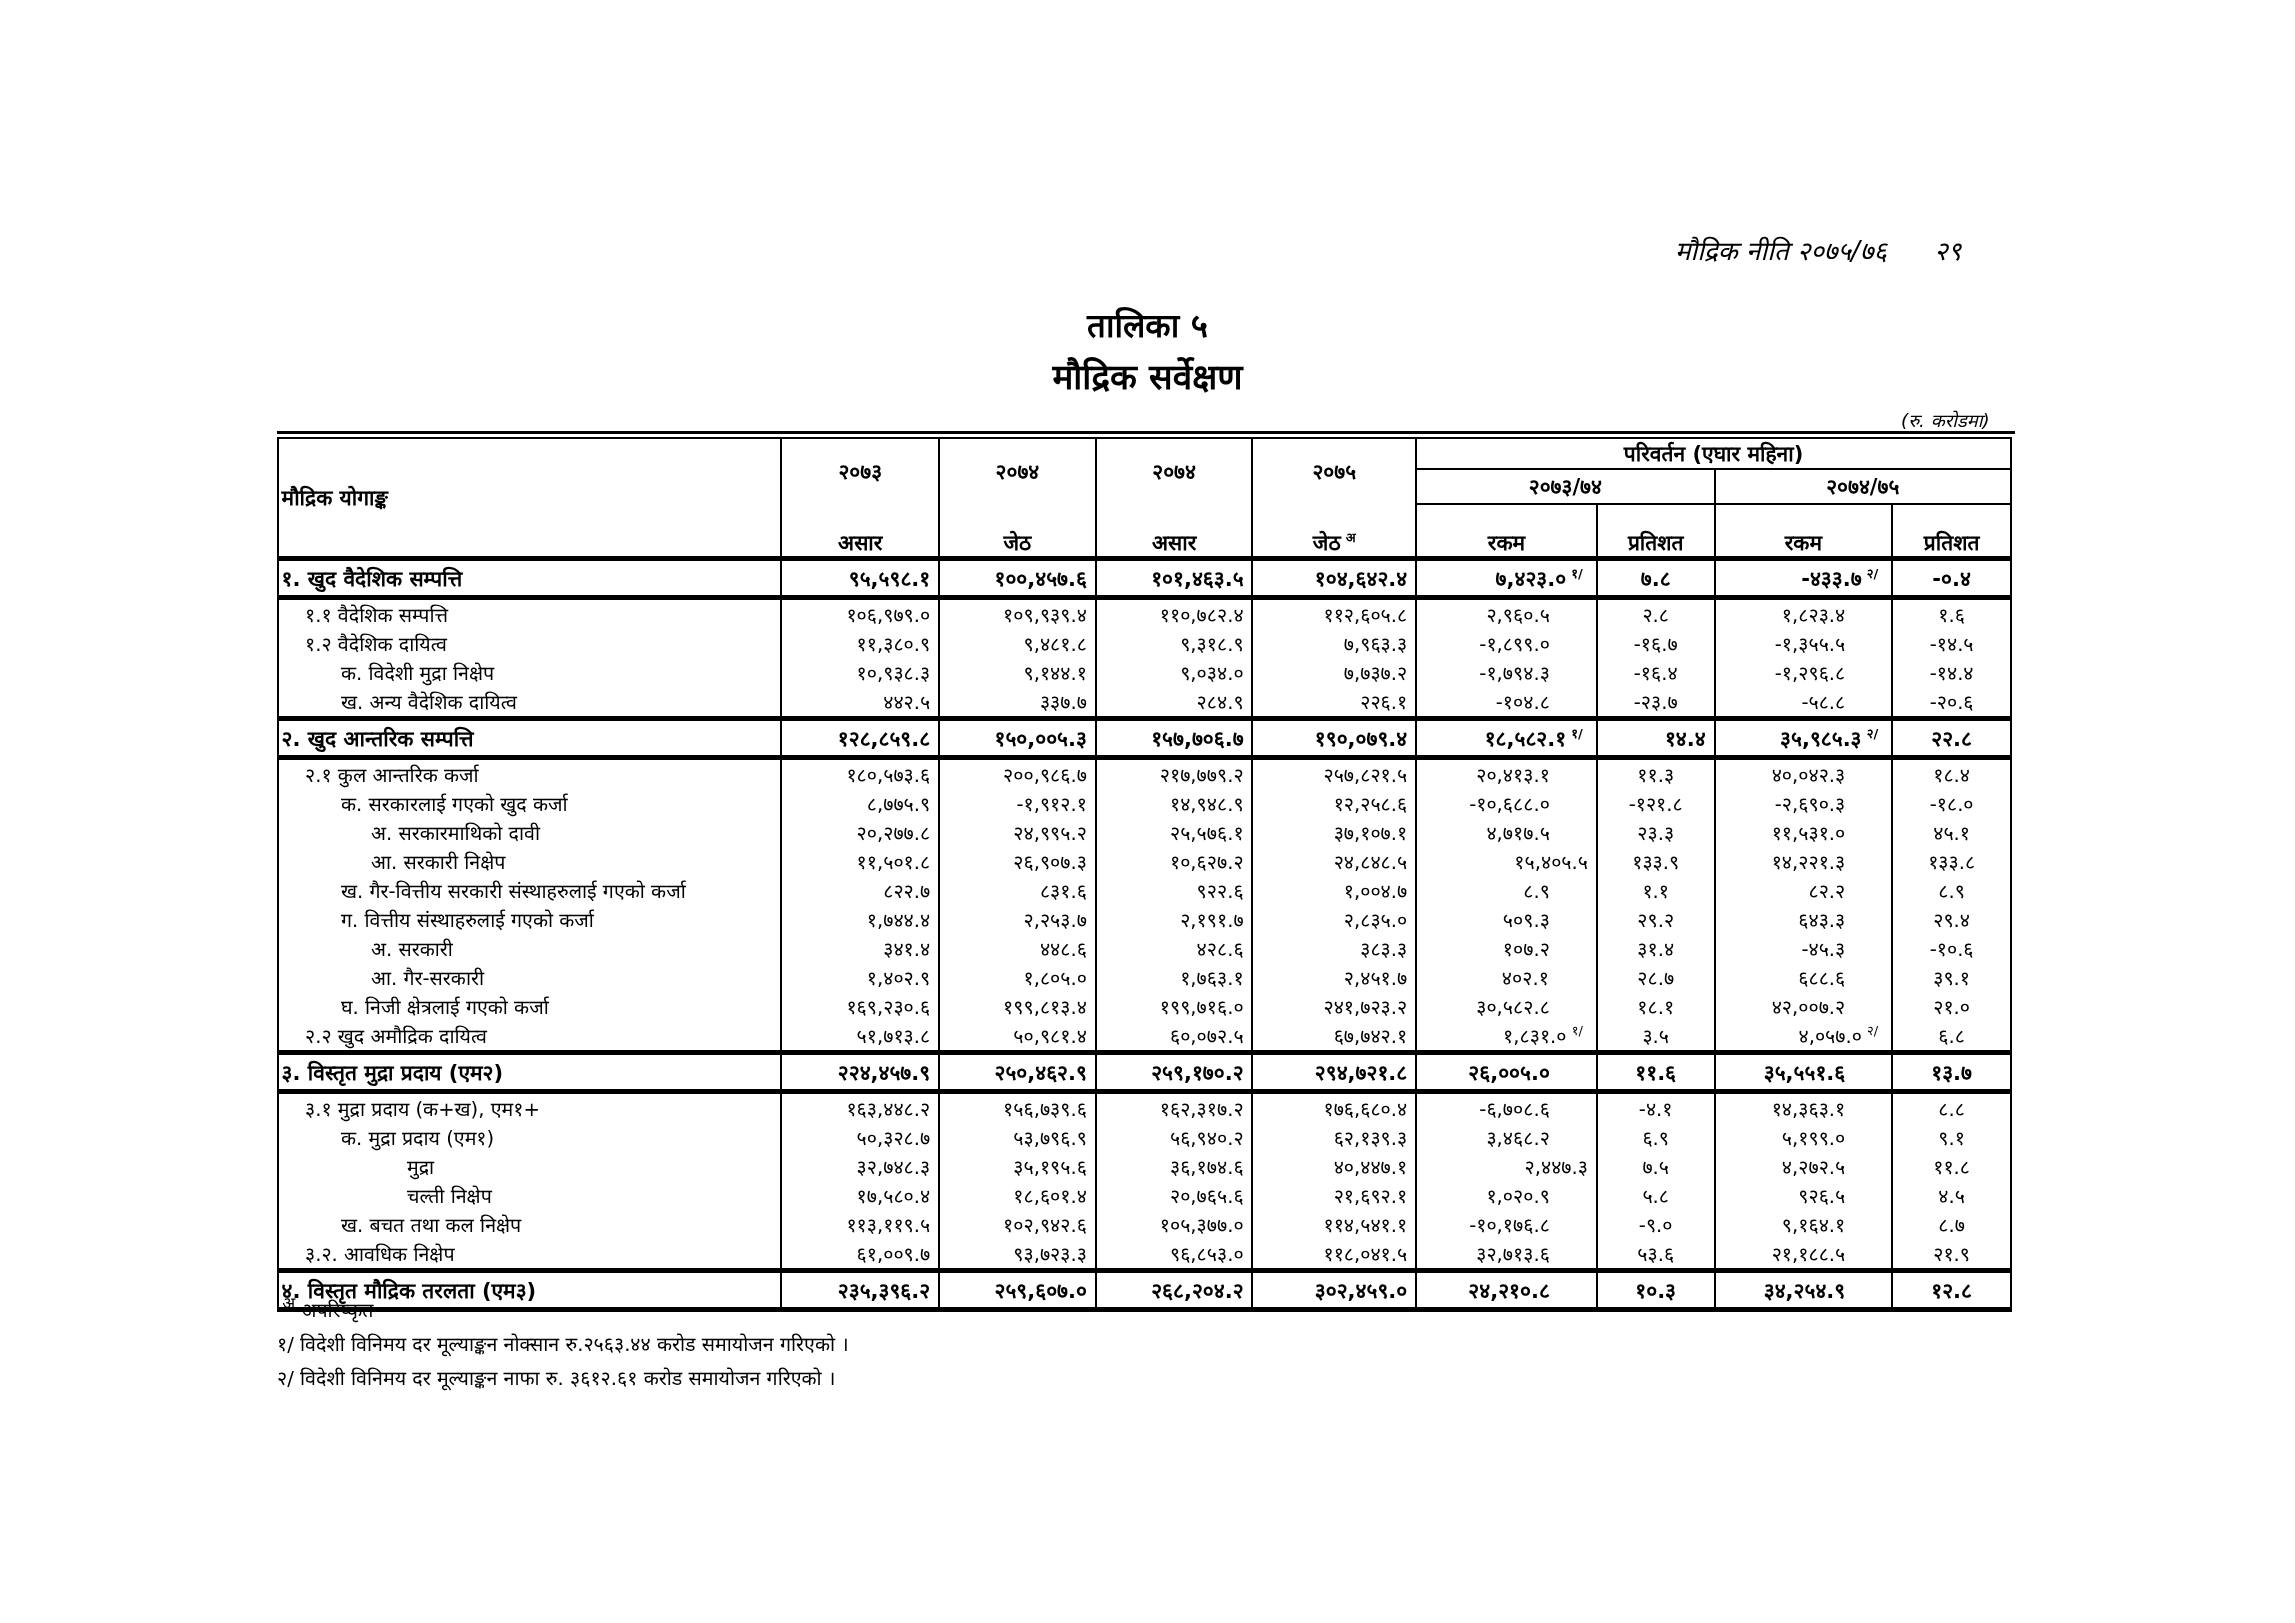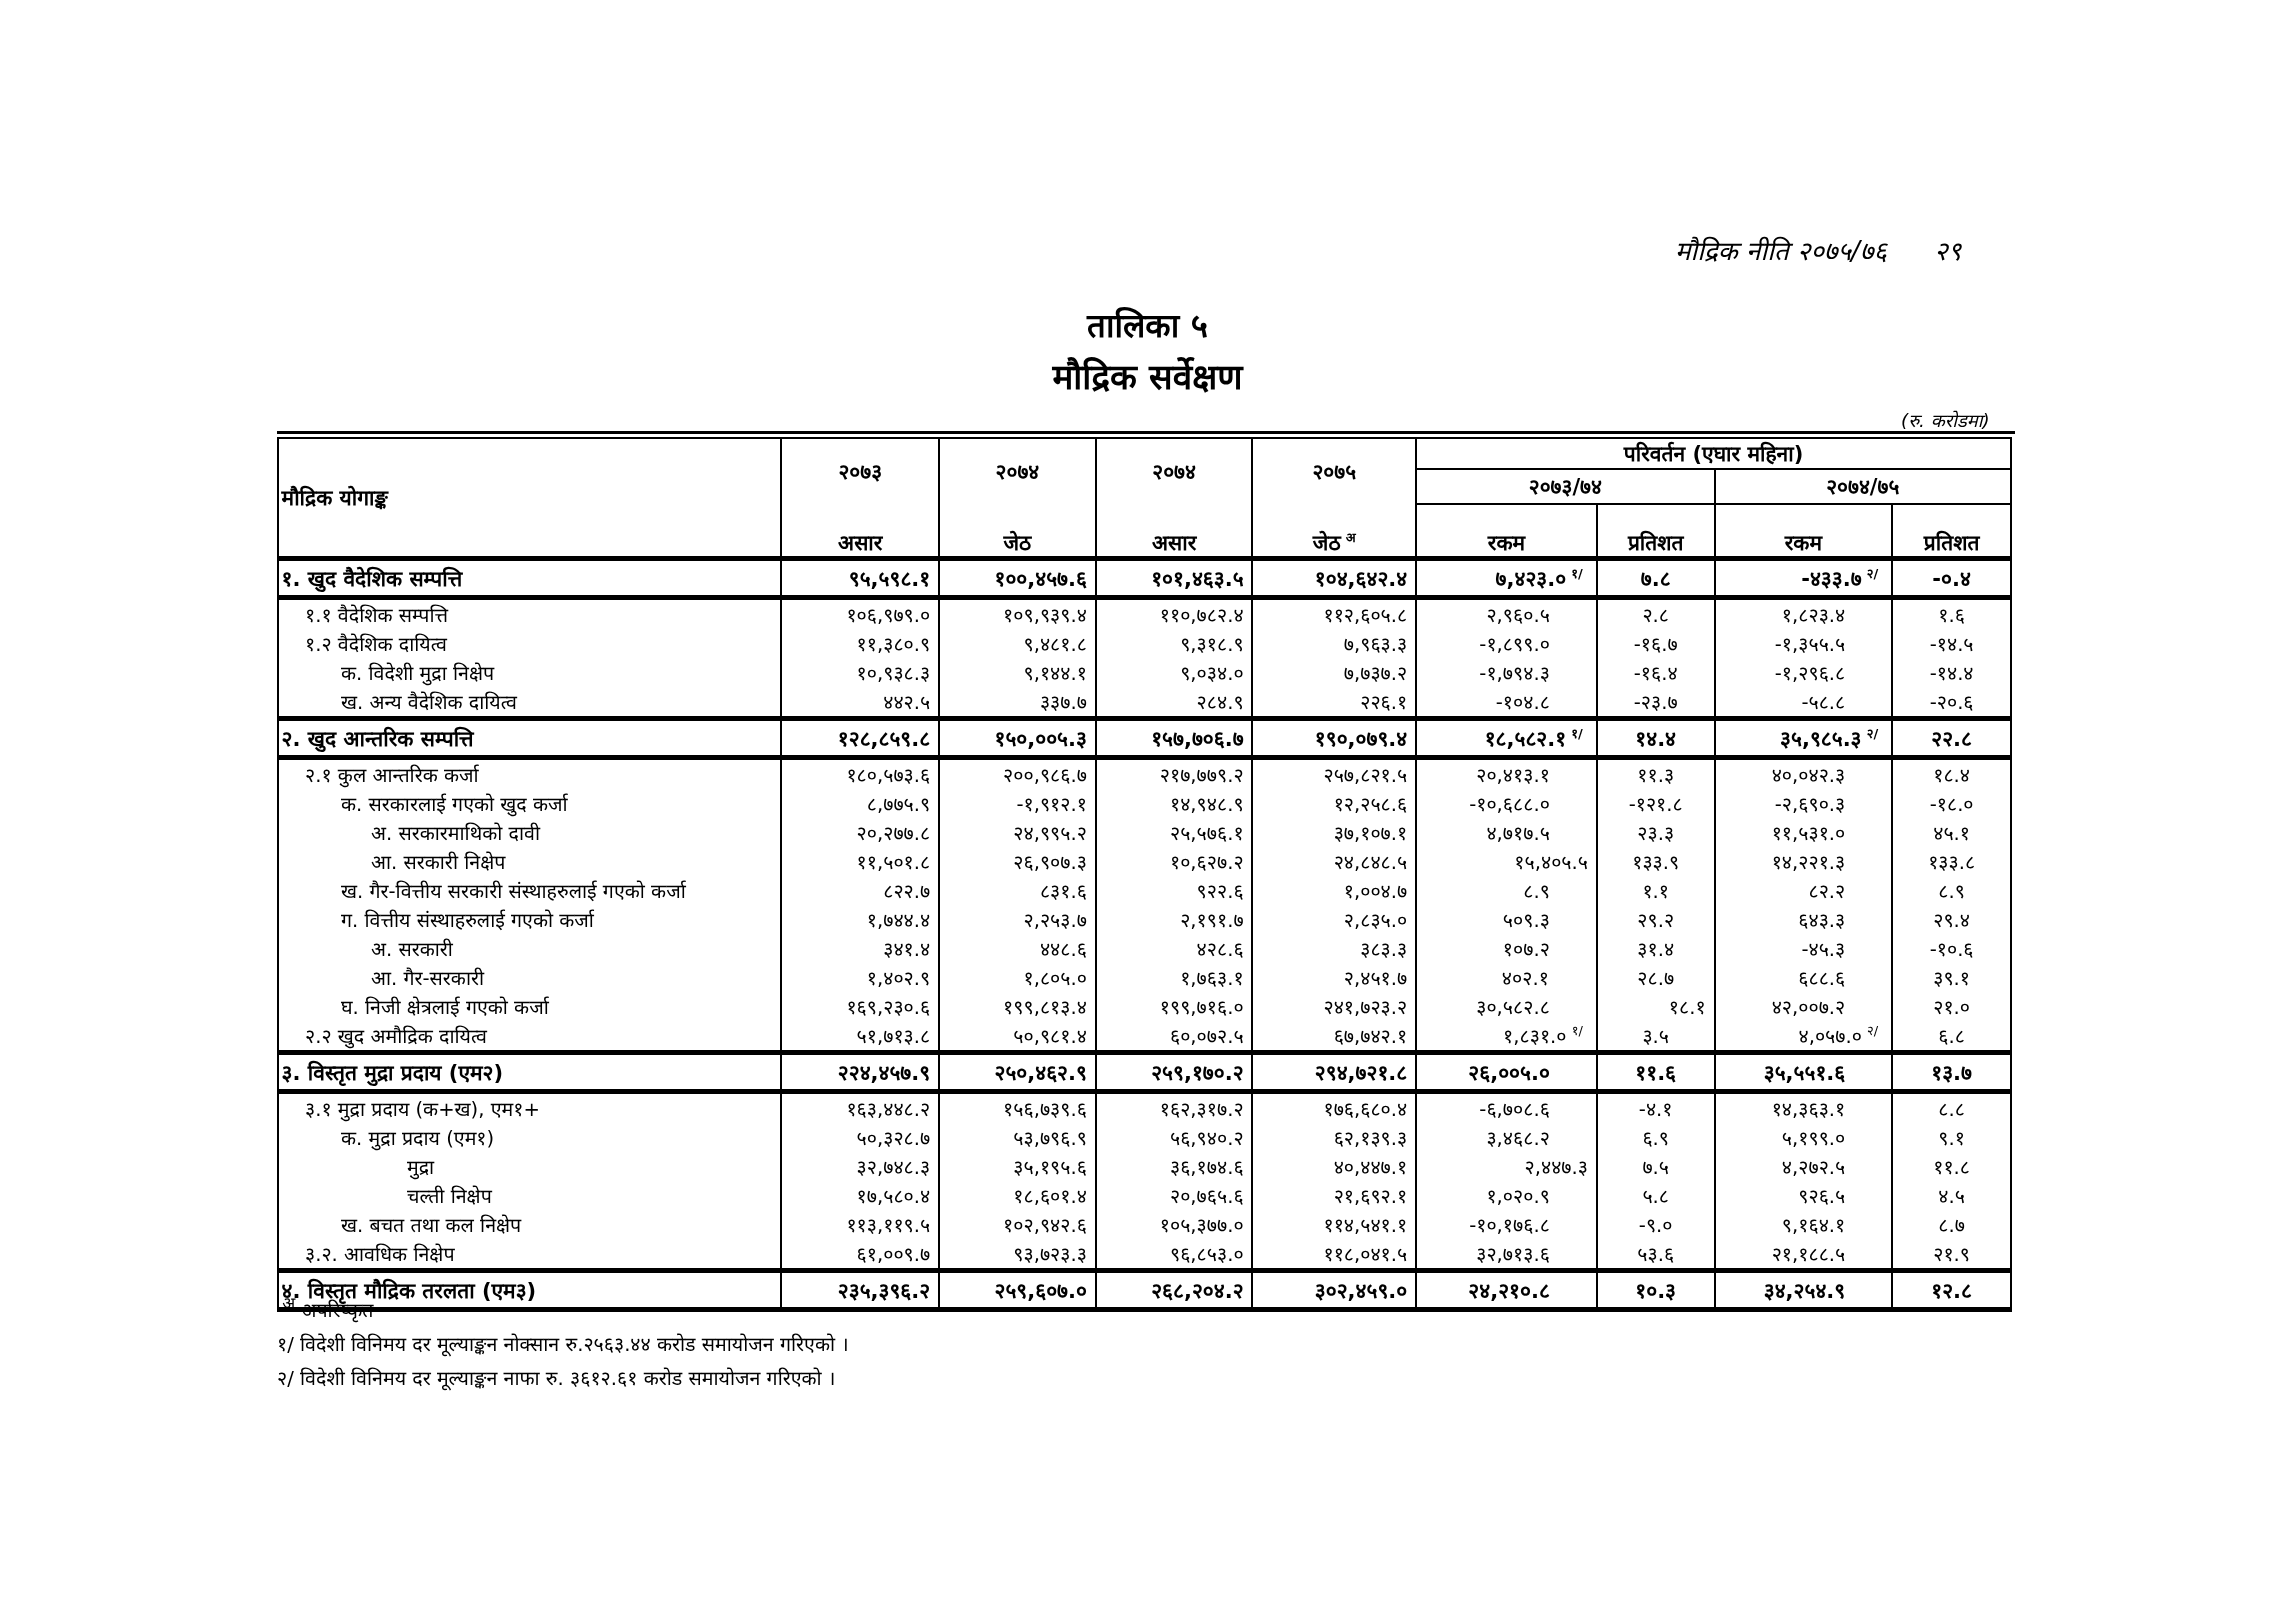--- a/index.html
+++ b/index.html
@@ -133,21 +133,21 @@
           <td class="num" style="padding-right: 46px;"><span>-५८.८</span></td>
           <td class="num" style="text-align: center;"><span>-२०.६</span></td>
         </tr>
         <tr class="major">
           <td class="label " style="padding-left: 2.6px;">२. खुद आन्तरिक सम्पत्ति</td>
           <td class="num"><span>१२८,८५९.८</span></td>
           <td class="num"><span>१५०,००५.३</span></td>
           <td class="num"><span>१५७,७०६.७</span></td>
           <td class="num"><span>१९०,०७९.४</span></td>
           <td class="num" style="padding-right: 13px;"><span>१८,५८२.१</span><sup>१/</sup></td>
-          <td class="num" style="text-align: center;"><span>१४.४</span></td>
+          <td class="num" style=""><span>१४.४</span></td>
           <td class="num" style="padding-right: 13px;"><span>३५,९८५.३</span><sup>२/</sup></td>
           <td class="num" style="text-align: center;"><span>२२.८</span></td>
         </tr>
         <tr class="minor">
           <td class="label ind1">२.१ कुल आन्तरिक कर्जा</td>
           <td class="num"><span>१८०,५७३.६</span></td>
           <td class="num"><span>२००,९८६.७</span></td>
           <td class="num"><span>२१७,७७९.२</span></td>
           <td class="num"><span>२५७,८२१.५</span></td>
           <td class="num" style="padding-right: 46px;"><span>२०,४१३.१</span></td>
@@ -232,21 +232,21 @@
           <td class="num" style="padding-right: 46px;"><span>६८८.६</span></td>
           <td class="num" style="text-align: center;"><span>३९.१</span></td>
         </tr>
         <tr class="minor">
           <td class="label ind2">घ. निजी क्षेत्रलाई गएको कर्जा</td>
           <td class="num"><span>१६९,२३०.६</span></td>
           <td class="num"><span>१९९,८१३.४</span></td>
           <td class="num"><span>१९९,७१६.०</span></td>
           <td class="num"><span>२४१,७२३.२</span></td>
           <td class="num" style="padding-right: 46px;"><span>३०,५८२.८</span></td>
-          <td class="num" style="text-align: right; margin-left: 47px;"><span>१८.१</span></td>
+          <td class="num" style="text-align: center; margin-left: 47px;"><span>१८.१</span></td>
           <td class="num" style="padding-right: 46px;"><span>४२,००७.२</span></td>
           <td class="num" style="text-align: center;"><span>२१.०</span></td>
         </tr>
         <tr class="minor tall">
           <td class="label ind1">२.२ खुद अमौद्रिक दायित्व</td>
           <td class="num"><span>५१,७१३.८</span></td>
           <td class="num"><span>५०,९८१.४</span></td>
           <td class="num"><span>६०,०७२.५</span></td>
           <td class="num"><span>६७,७४२.१</span></td>
           <td class="num" style="padding-right: 13px;"><span>१,८३१.०</span><sup>१/</sup></td>

